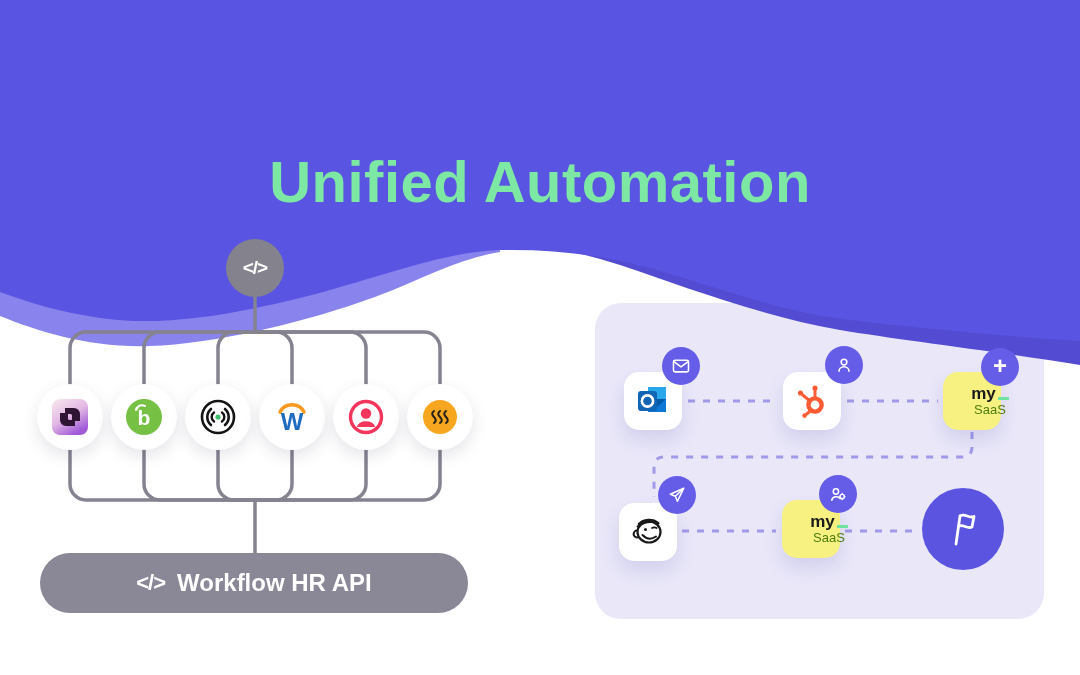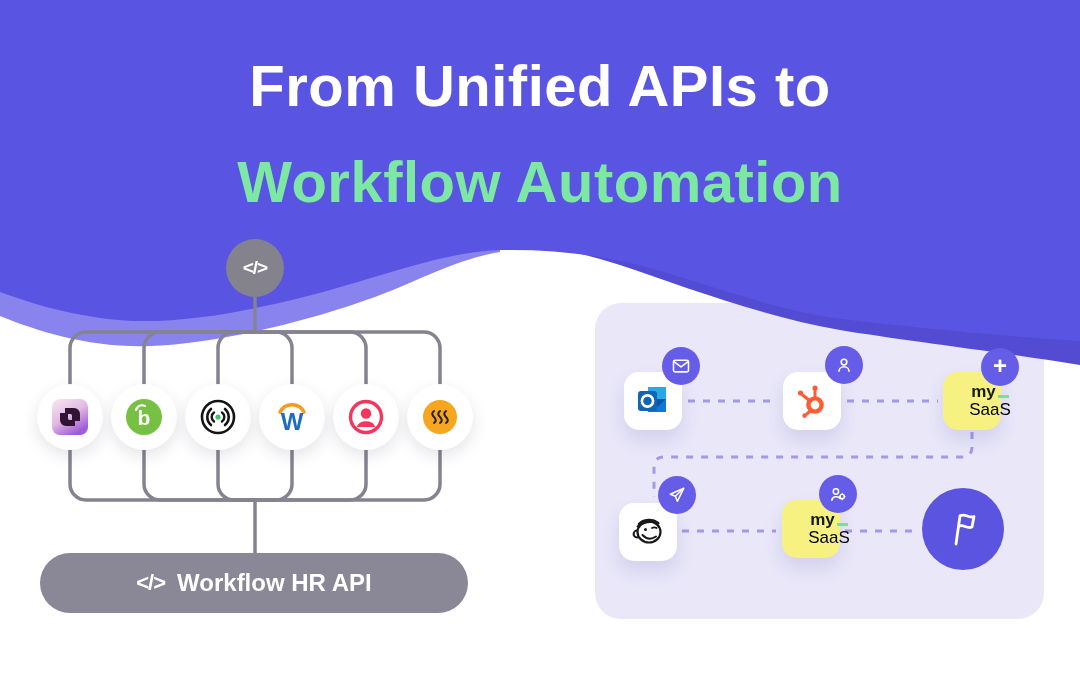--- a/index.html
+++ b/index.html
@@ -43,21 +43,21 @@
   
   .tile {
     position:absolute; width:58px; height:58px; border-radius:15px; background:#ffffff;
     box-shadow:0 10px 18px rgba(80,70,180,.14); display:flex; align-items:center; justify-content:center;
     z-index:5;
   }
   .tile.yellow { background:#F6F180; flex-direction:column; align-items:center; justify-content:center; line-height:1.05;padding-left:36px; }
   .tile.yellow .row1 { display:flex; align-items:flex-end; }
   .tile.yellow .my { font-weight:700; font-size:17px; color:#191919; }
   .tile.yellow .dash { display:inline-block; width:11px; height:3px; background:#6FE3A1; margin-left:2px; margin-bottom:3px; }
-  .tile.yellow .saas { font-weight:500; font-size:17px; color:#000000; }
+  .tile.yellow .saas { font-weight:500; font-size:13px; color:#4d7c0f; }
   .badge {
     position:absolute; width:38px; height:38px; border-radius:50%; background:#655CE8;
     display:flex; align-items:center; justify-content:center; z-index:6; color:#fff;
   }
   .badge .plus { font-size:24px; font-weight:700; margin-top:-2px; }
   .flag-circle {
     position:absolute; left:922px; top:488px; width:82px; height:82px; border-radius:50%;
     background:#5B54E1; display:flex; align-items:center; justify-content:center; z-index:5;
   }
 </style>
@@ -67,22 +67,21 @@
 <div class="canvas">
 
   <div class="panel"></div>
 
   <svg class="waves" width="1080" height="675" viewBox="0 0 1080 675">
     <path d="M0,0 H500 V252 C 460,258 420,280 380,295 C 320,318 220,344 150,346 C 90,348 40,332 0,316 Z" fill="#8983EE"></path>
     <path d="M560,0 H1080 V365 C 1000,352 900,340 840,330 C 760,316 680,285 620,265 C 595,257 575,252 560,250 Z" fill="#534CD2"></path>
     <path d="M0,0 H1080 V341 C 1000,336 920,328 850,320 C 780,312 720,288 650,268 C 600,254 550,249 500,250 C 440,252 380,278 300,298 C 230,315 160,327 100,318 C 60,312 30,303 0,292 Z" fill="#5A54E2"></path>
   </svg>
 
-  <div class="headline l1">From Unified APIs to</div>
-  <div class="headline l2">Workflow Automation</div>
+  <div class="headline l2">Unified Automation</div>
 
   <svg class="lines-overlay" width="1080" height="675" viewBox="0 0 1080 675">
     <g fill="none" stroke="#85838F" stroke-width="3.5">
       <path d="M255,296 V333"></path>
       <path d="M255,500 V556"></path>
       <rect x="70" y="332" width="370" height="168" rx="16"></rect>
       <rect x="144" y="332" width="222" height="168" rx="16"></rect>
       <rect x="218" y="332" width="74" height="168" rx="16"></rect>
     </g>
     <g fill="none" stroke="#A09AE8" stroke-width="3" stroke-dasharray="7 8">

